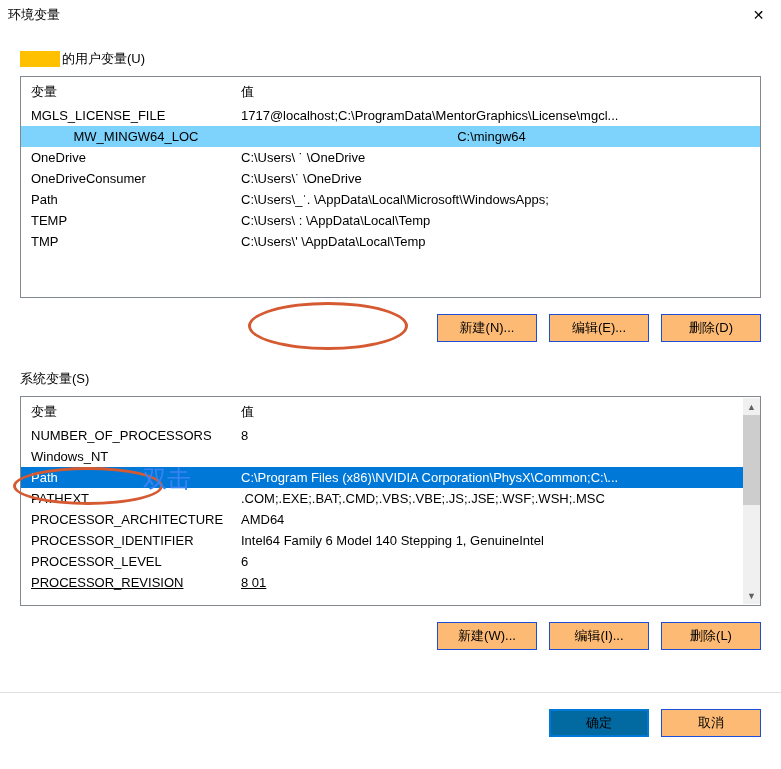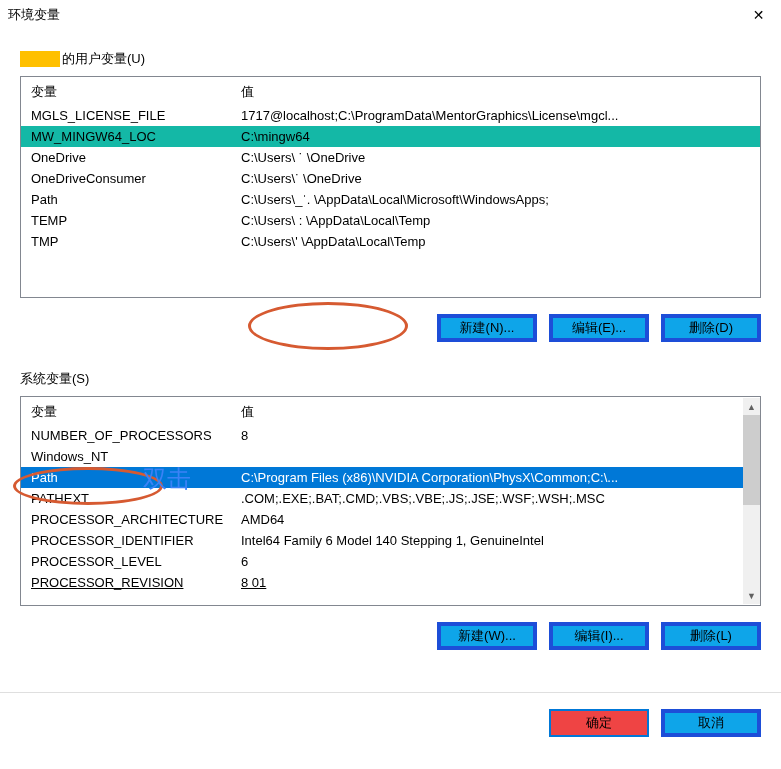--- a/index.html
+++ b/index.html
@@ -58,47 +58,48 @@
 .list-body {
   overflow: hidden;
 }
 .list-row {
   display: flex;
   padding: 3px 10px;
   font-size: 13px;
   white-space: nowrap;
 }
 .list-row.highlighted {
-  background: #14b8a6;
+  background: #7dd3fc;
+  text-align: center;
 }
 .list-row.selected {
   background: #0078d7;
   color: #fff;
 }
 .col-name { width: 210px; flex-shrink: 0; overflow: hidden; text-overflow: ellipsis; }
 .col-value { flex: 1; overflow: hidden; text-overflow: ellipsis; padding-right: 8px; }
 .btn-row {
   display: flex;
   justify-content: flex-end;
   gap: 12px;
   margin-top: 16px;
 }
 .win-btn {
   min-width: 100px;
   height: 28px;
-  border: 4px solid #1d4ed8;
-  background: #0ea5e9;
+  border: 1px solid #1d4ed8;
+  background: #fdba74;
   font-family: inherit;
   font-size: 13px;
   padding: 0 14px;
   cursor: default;
 }
 .win-btn.primary {
   border: 2px solid #0078d7;
-  background: #ef4444;
+  background: #0369a1;
 }
 .system-section {
   margin-top: 28px;
 }
 .system-listbox {
   border: 1px solid #828790;
   margin-top: 8px;
   position: relative;
   height: 210px;
 }

